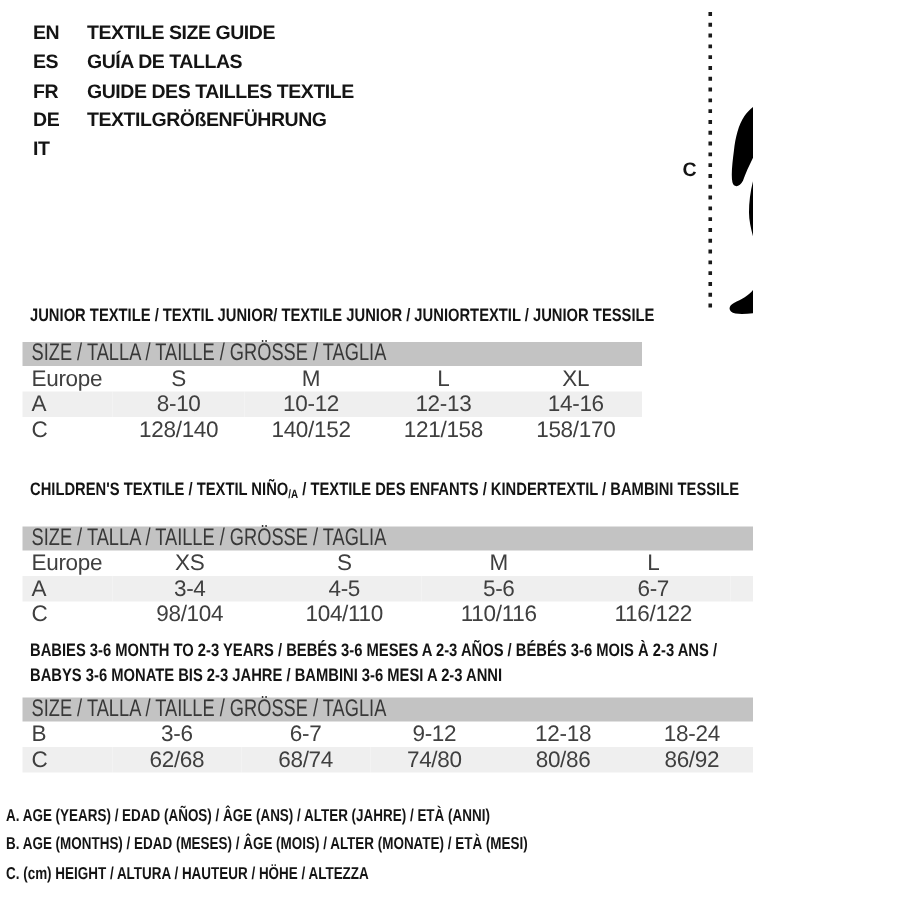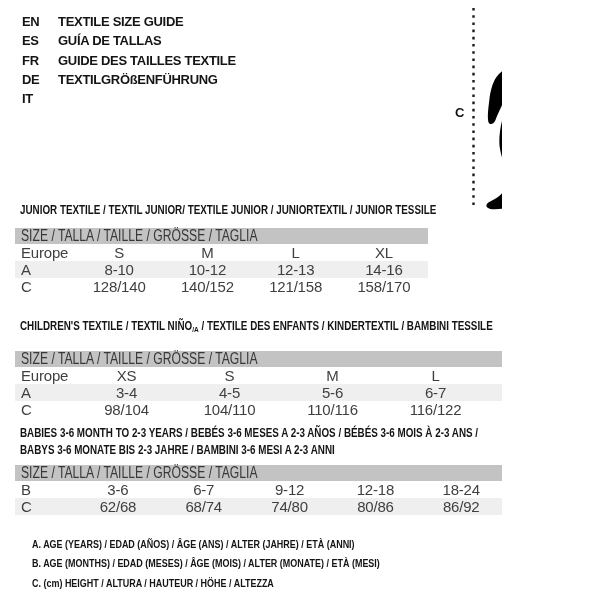--- a/index.html
+++ b/index.html
@@ -33,21 +33,21 @@
   #sec0 .size-bar{margin-top:10px;}
   #sec1 .size-bar{margin-top:17px;}
   #sec2 .size-bar{margin-top:6px;}
   table.size-table{border-collapse:collapse;table-layout:fixed;width:100%;}
   .size-table td{height:17px;line-height:17px;padding:0;font-size:15px;color:var(--cell);
                  text-align:center;letter-spacing:-0.2px;white-space:nowrap;}
   .size-table td.lbl{text-align:left;padding-left:6px;}
   .size-table tr.striped{background:var(--stripe);}
 
   
-  .notes{position:absolute;left:32px;top:535px;}
+  .notes{position:absolute;left:4px;top:535px;}
   .note-line{font-weight:bold;font-size:11.5px;line-height:19.3px;white-space:nowrap;
              transform:scaleX(.78);transform-origin:0 50%;}
 </style>
 </head>
 <body>
 
 <div class="stage" style="--bar: #c3c3c3; --stripe: #efefef; --ink: #141414; --cell: #3f3f3f;">
 
   <div class="lang-block" id="lang-block">
       <div class="lang-row">

